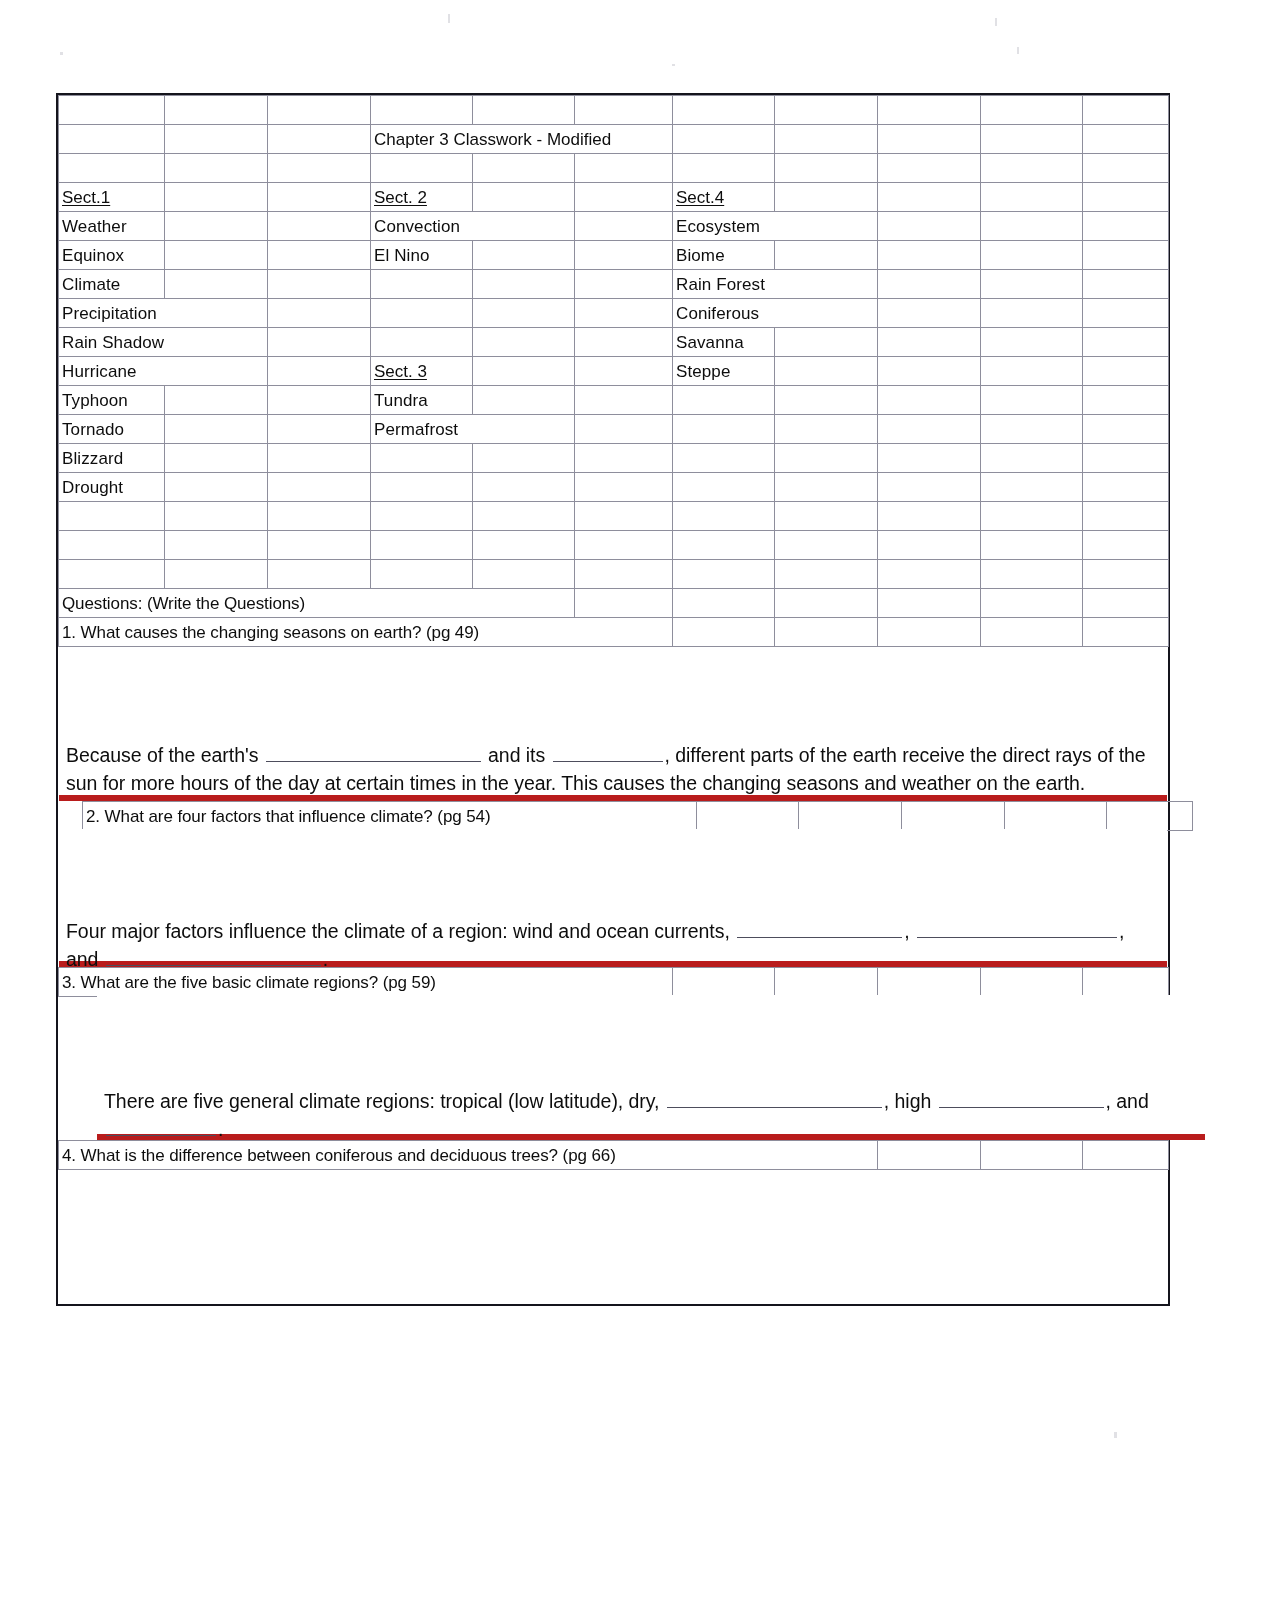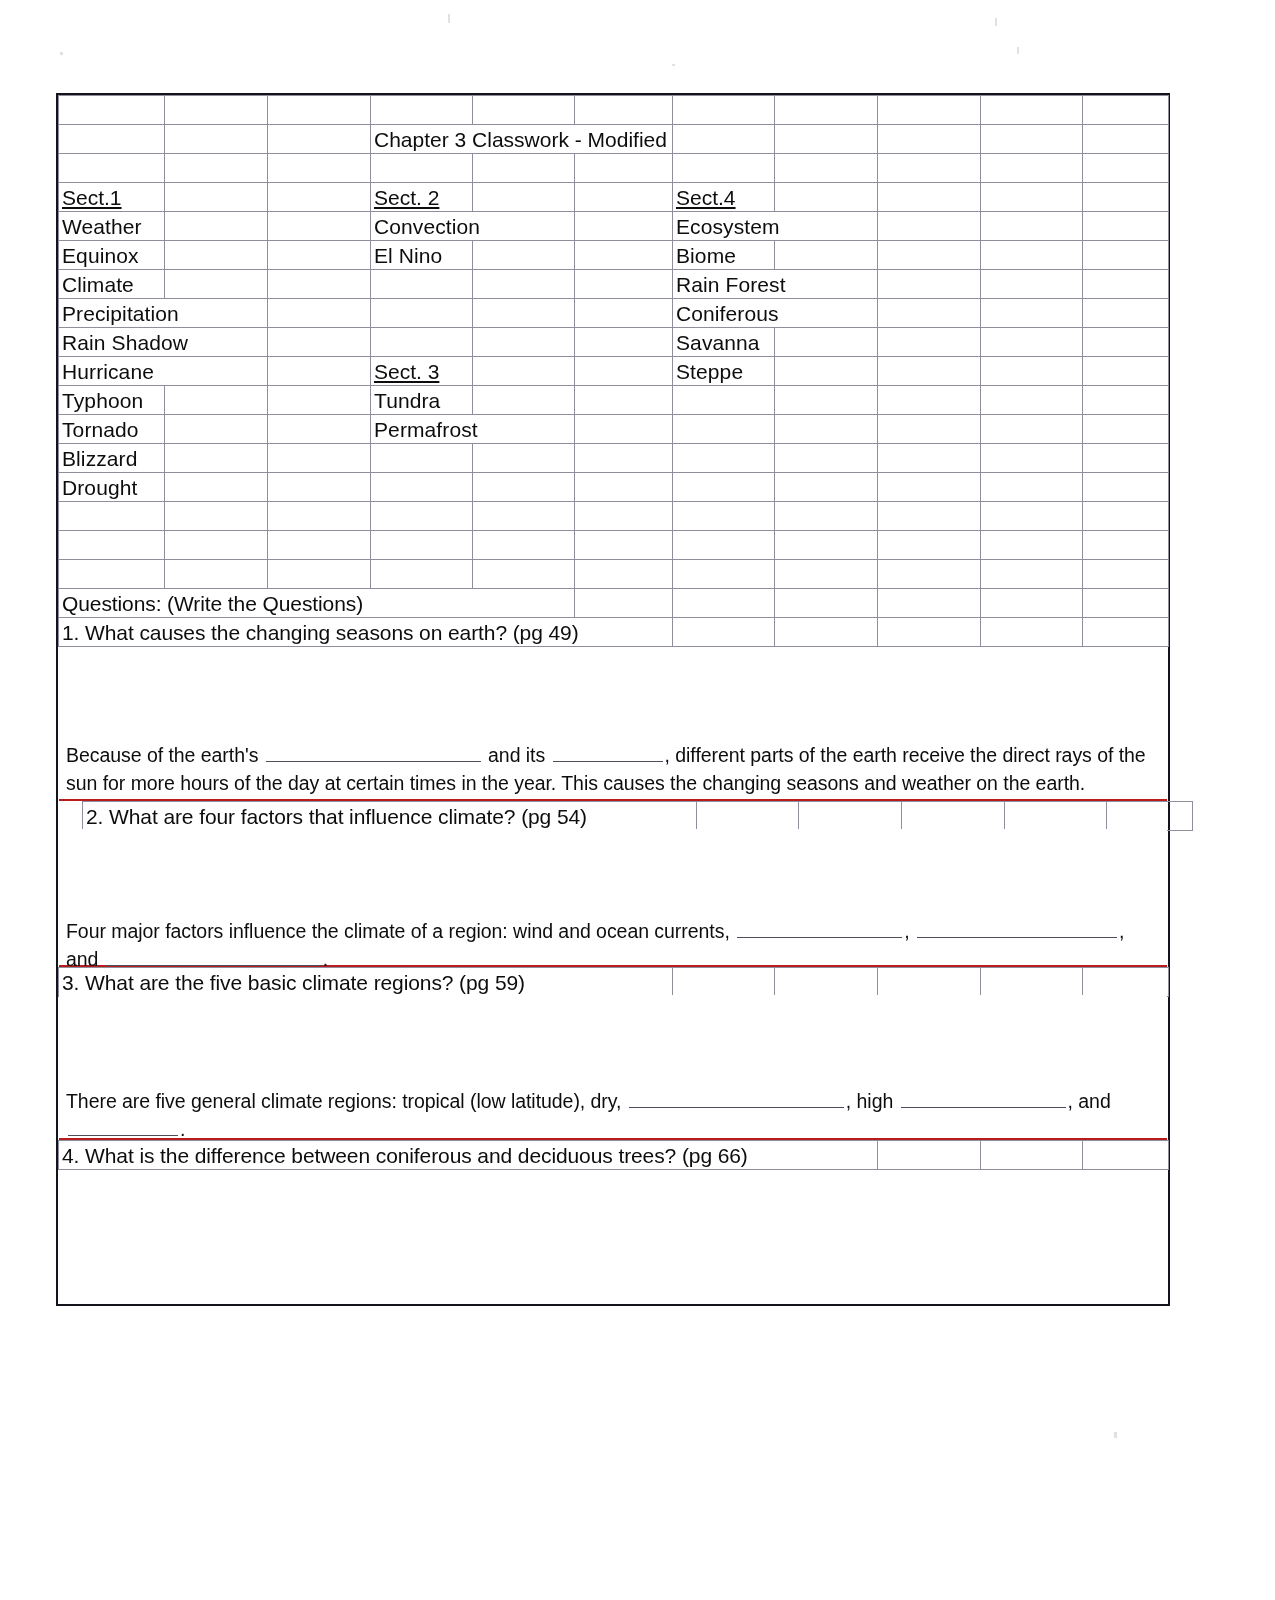--- a/index.html
+++ b/index.html
@@ -46,21 +46,21 @@
   .grid {
     position: absolute;
     left: 0;
     top: 0;
     width: 100%;
   }
   table.ss {
     border-collapse: collapse;
     table-layout: fixed;
     width: 1110px;
-    font-size: 21px;
+    font-size: 17px;
   }
   table.ss td {
     border: 1px solid #8e8e9c;
     height: 28px;
     padding: 0 3px;
     vertical-align: middle;
     white-space: nowrap;
     overflow: visible;
     line-height: 1;
   }
@@ -88,21 +88,21 @@
     padding-left: 36px;
   }
   .qhead { letter-spacing: -.1px; }
 
   
   .ans {
     position: absolute;
     left: 1px;
     box-sizing: border-box;
     width: 1108px;
-    border-bottom: 2px solid #b91c1c;
+    border-bottom: 6px solid #b91c1c;
     font-size: 19.5px;
     line-height: 28px;
     padding: 0 6px 2px 7px;
     background: #fff;
     letter-spacing: -.05px;
   }
   .ans p { margin: 0; }
   .blank {
     display: inline-block;
     border-bottom: 1.6px solid #4d4d5c;
@@ -456,21 +456,21 @@
             <td></td>
               <td></td>
               <td></td>
             <td></td>
               <td></td>
           </tr>
         </tbody>
       </table>
     </div>
 
-    <div class="ans" style="top:900px;height:145px;padding-top:92px;">
+    <div class="ans" style="top:900px;height:145px;padding-top:92px;margin-left:38px;">
       <p><span>There are five general climate regions: tropical (low latitude), dry, </span><span class="blank b-xl"></span><span>, high </span><span class="blank b-md"></span><span>, and </span><span class="blank b-sm"></span><span>.</span></p>
     </div>
 
     <div class="grid" style="top:1045px;">
       <table class="ss">
         <colgroup>
           <col class="c0">
             <col class="c1">
             <col class="c2">
             <col class="c3">

